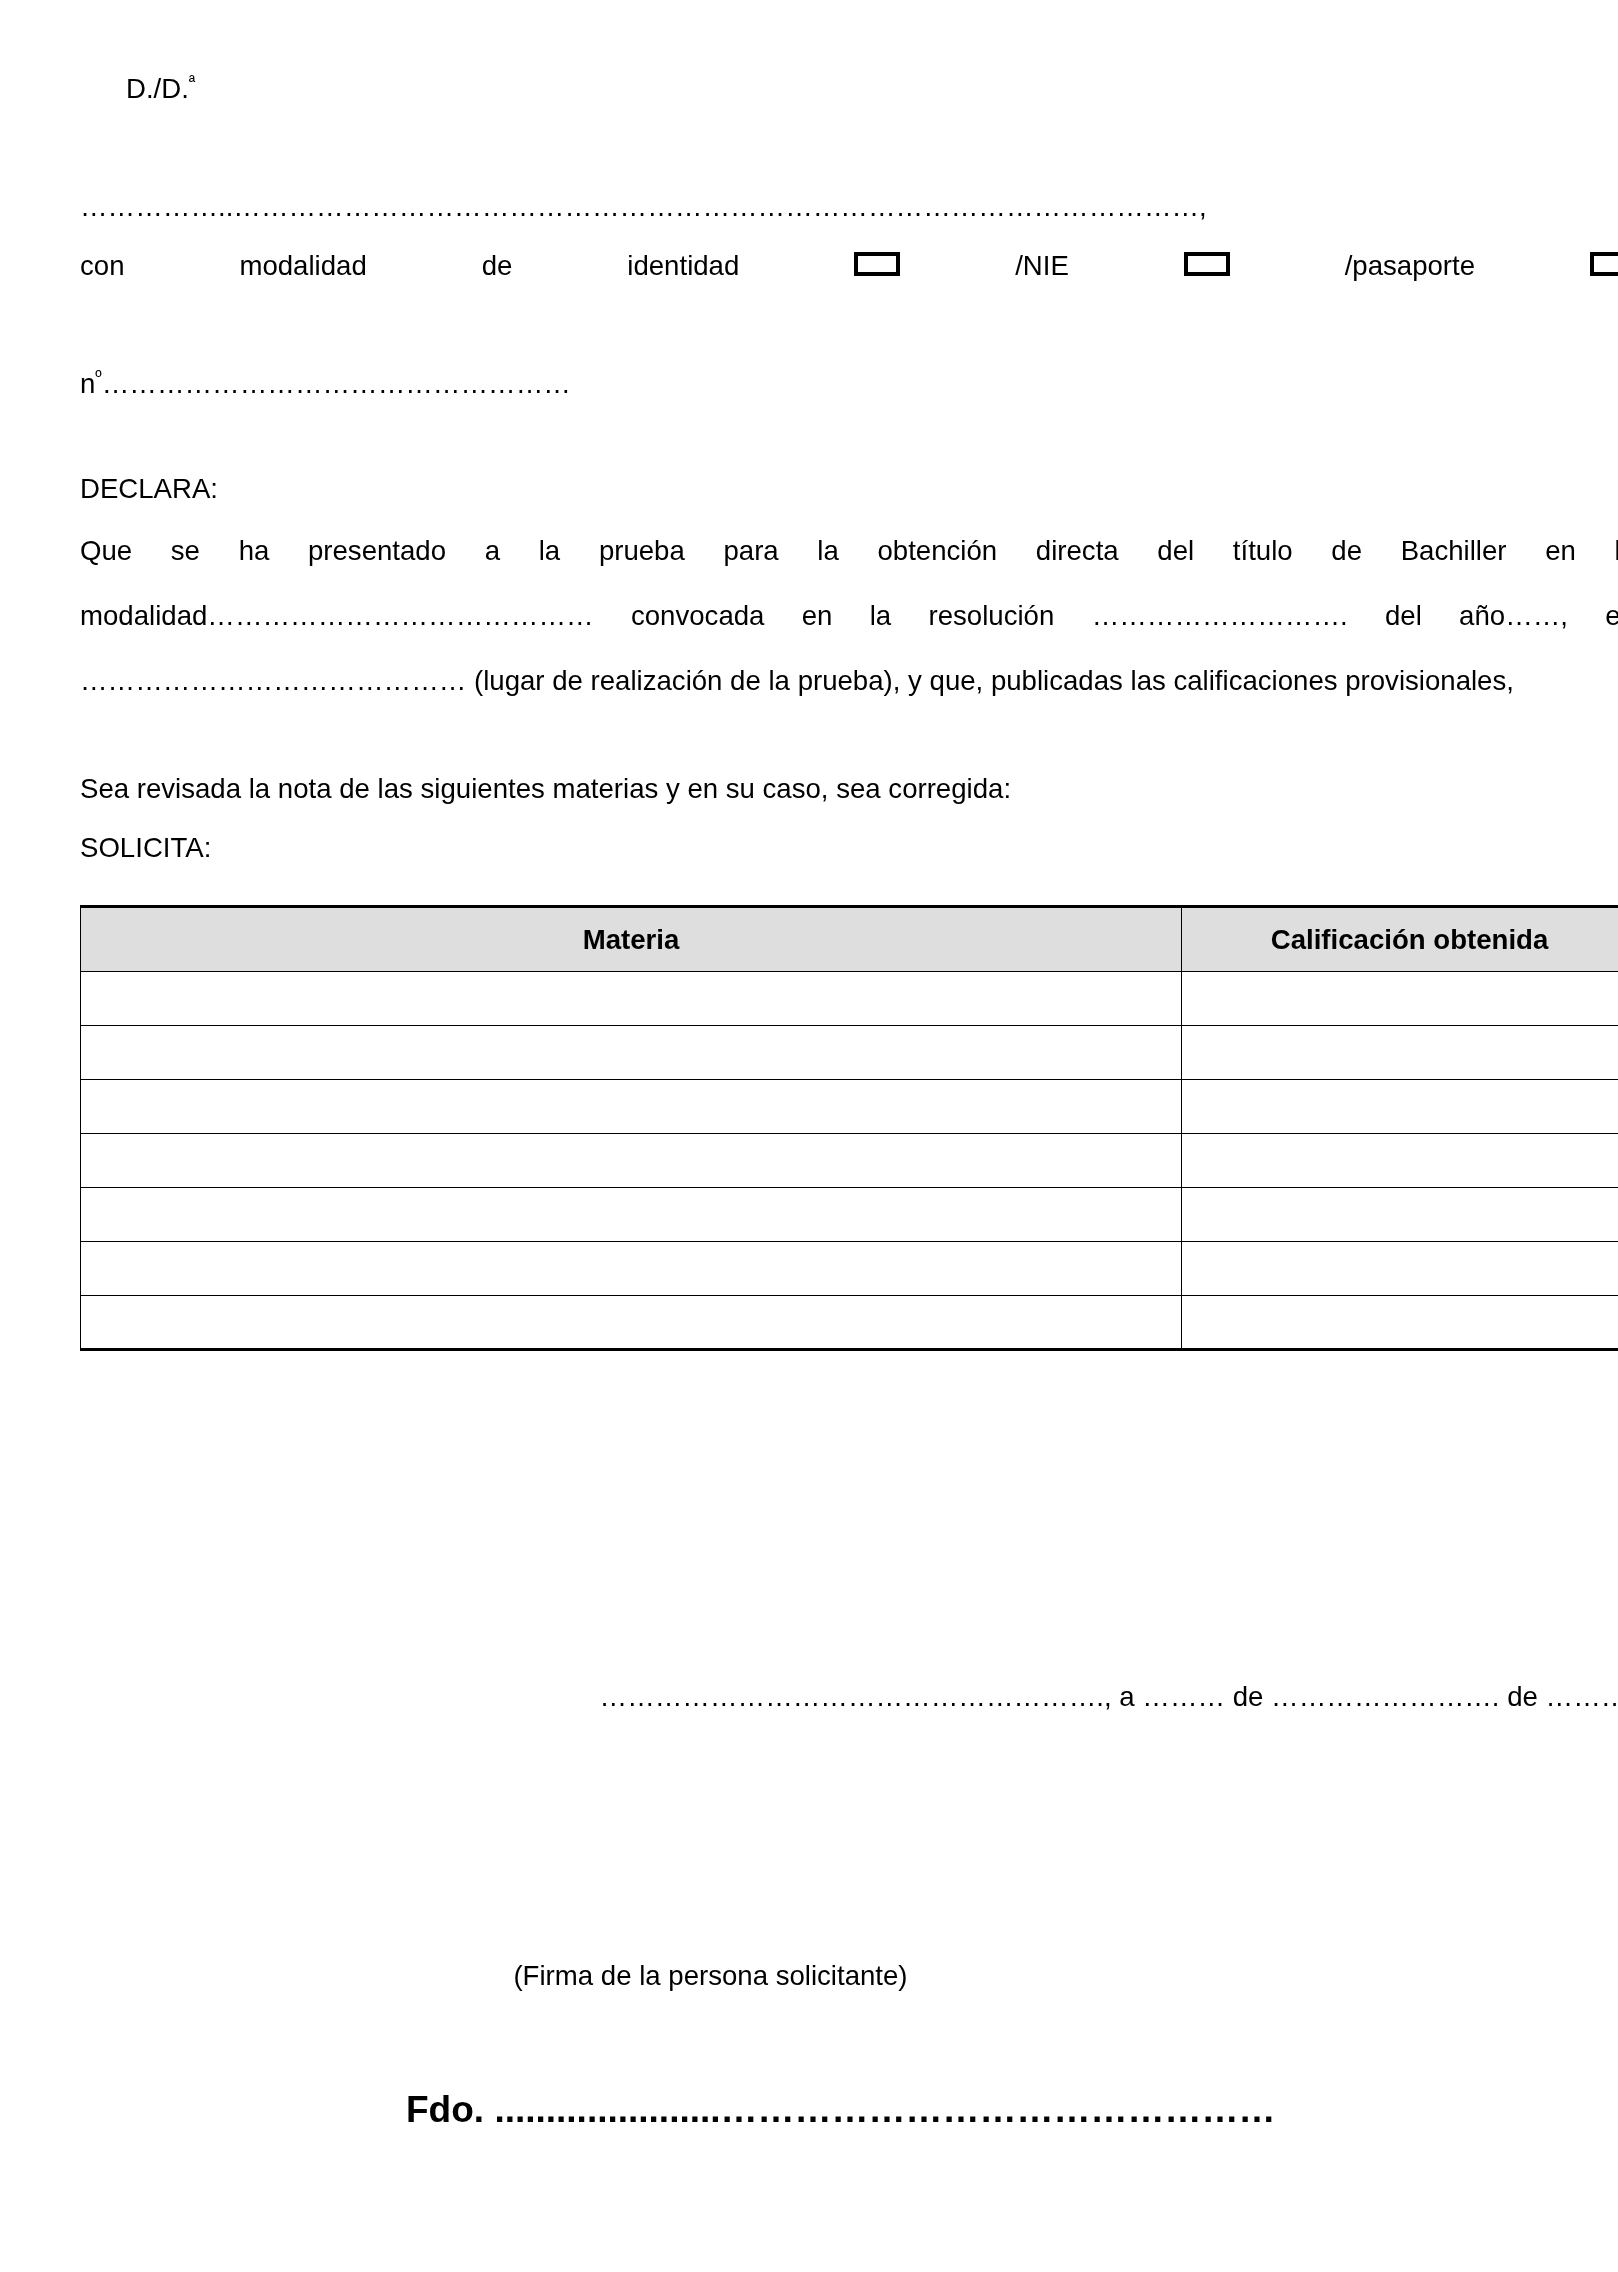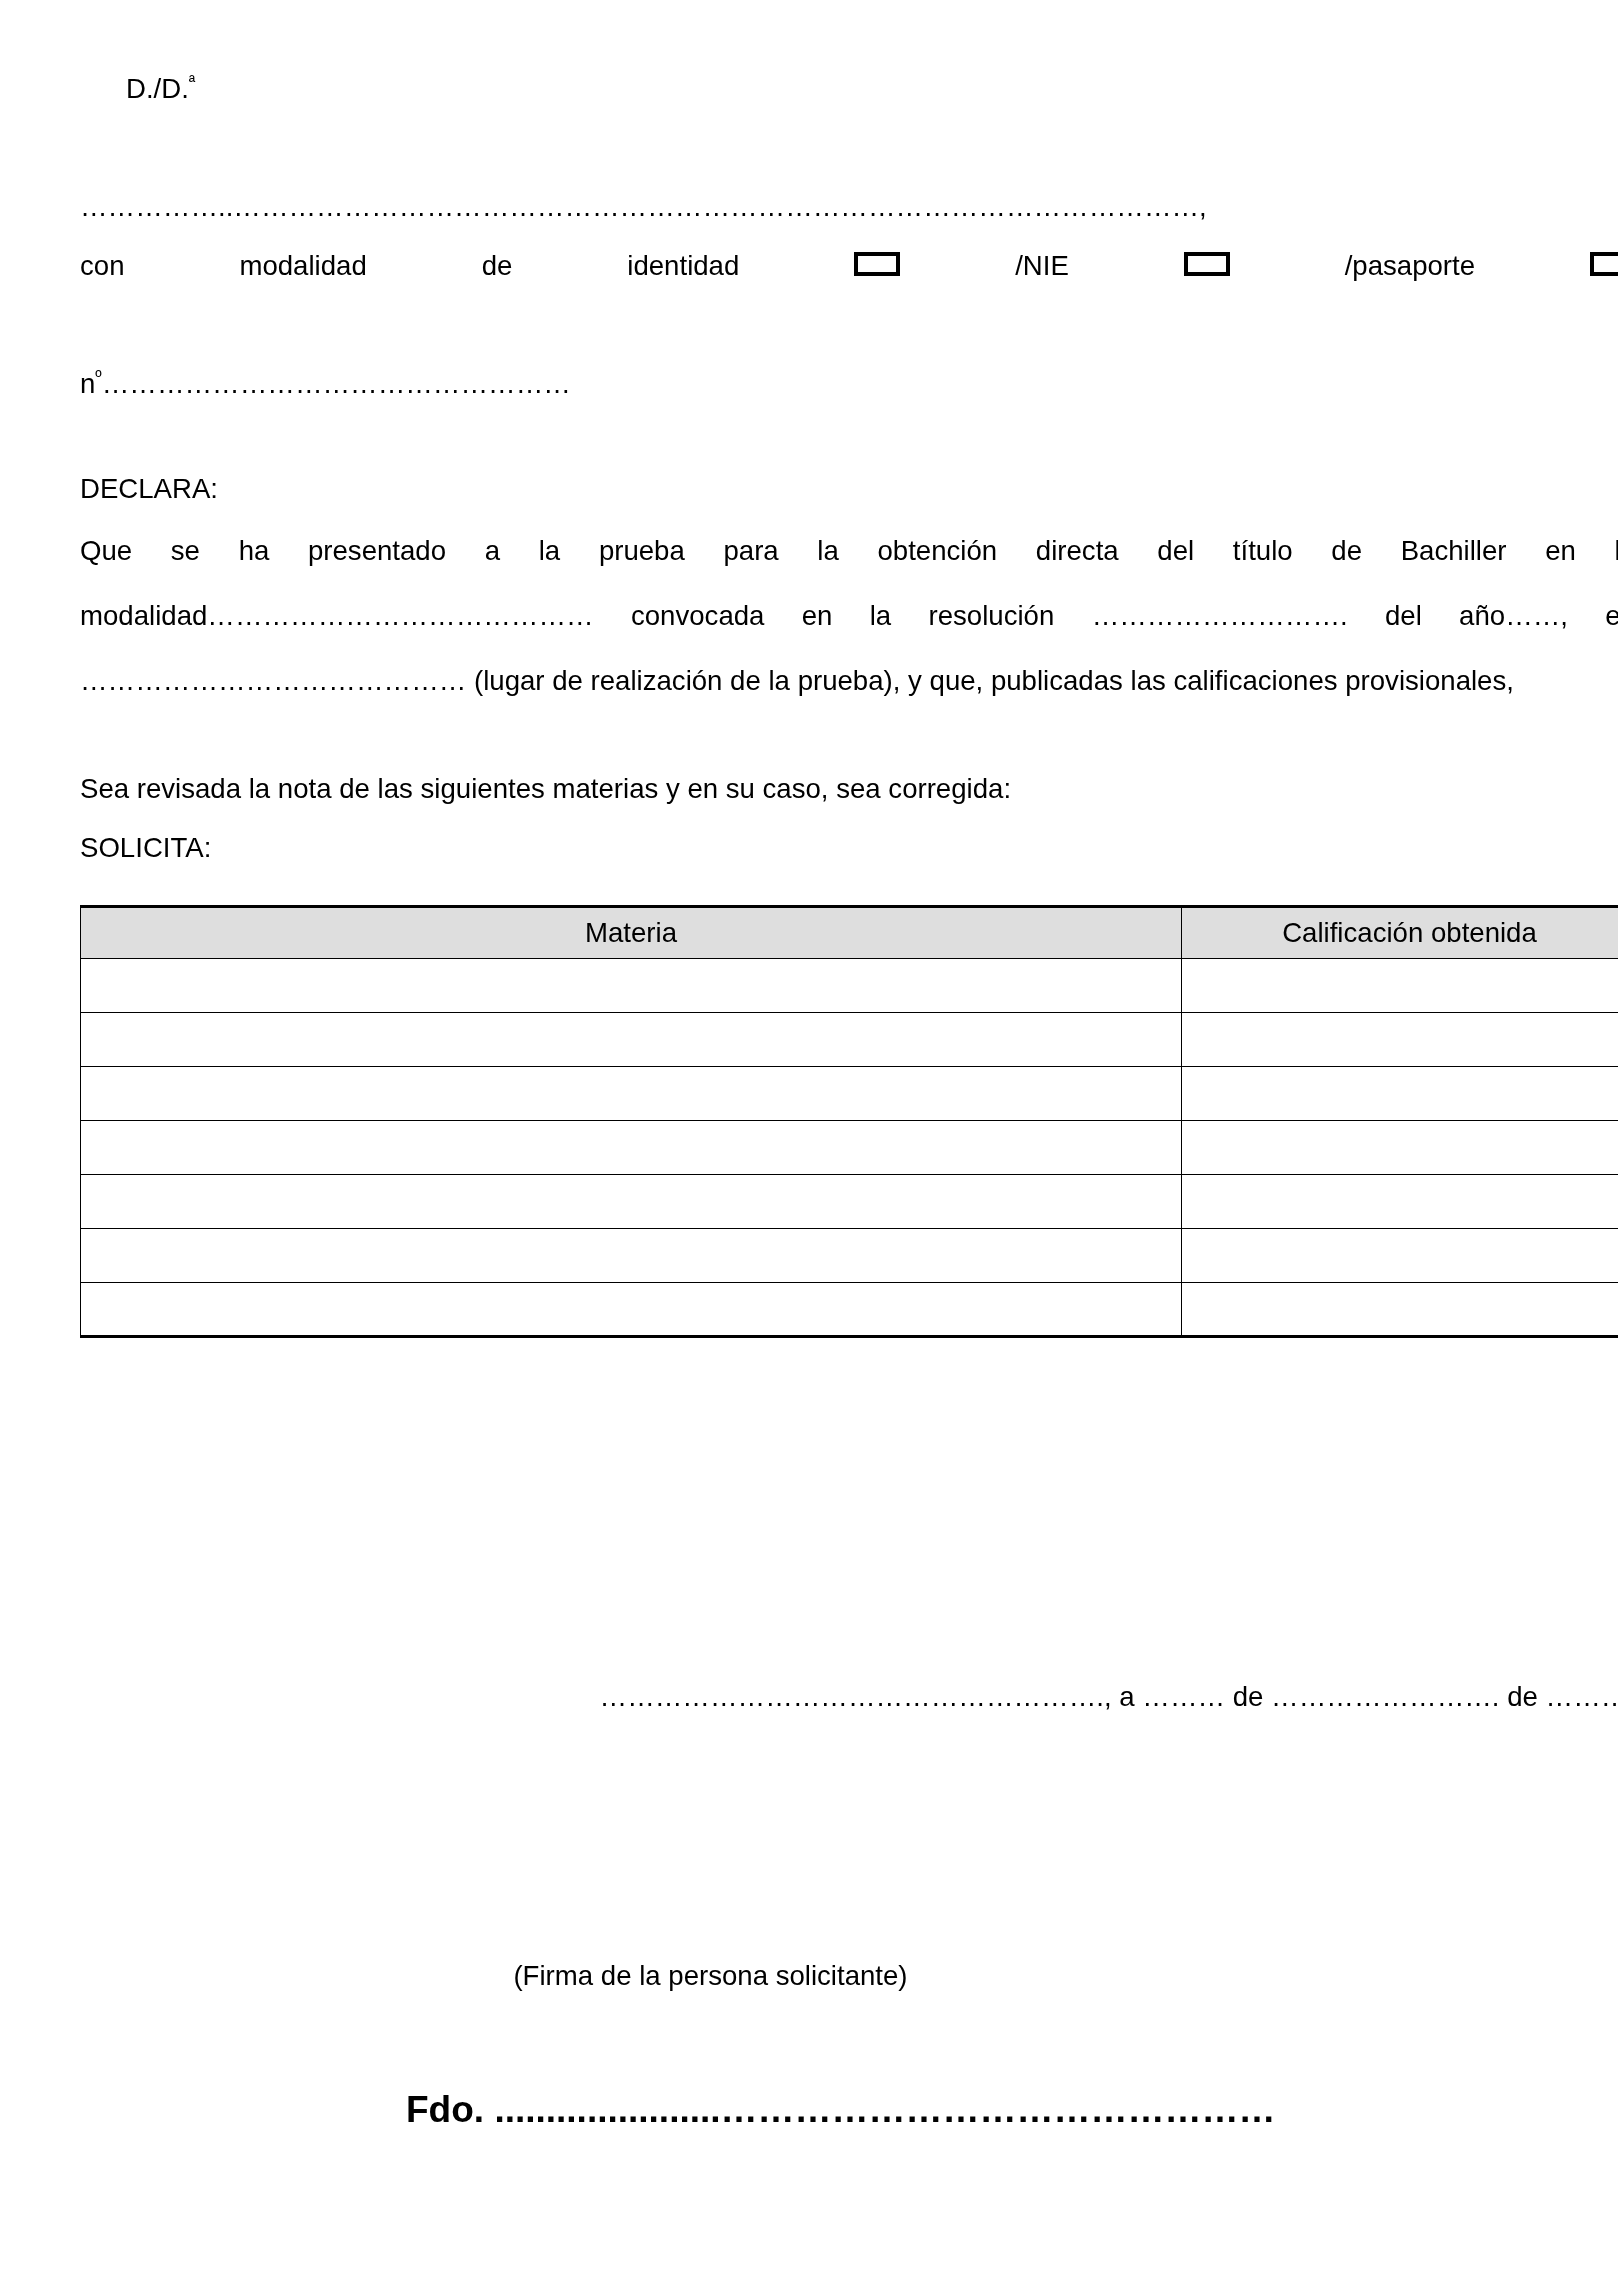--- a/index.html
+++ b/index.html
@@ -88,23 +88,23 @@
     width: 1556px;
     table-layout: fixed;
   }
   table.rev col.c1 { width: 1101px; }
   table.rev col.c2 { width: 456px; }
 
   table.rev th {
     background: #dedede;
     border: 1.7px solid #000;
     border-top-width: 3.3px;
-    height: 52px;
-    font-size: 27.6px;
-    font-weight: normal;
+    height: 65px;
+    font-size: 27.6px;
+    font-weight: bold;
     text-align: center;
     vertical-align: middle;
     padding: 0 3px;
   }
   table.rev td {
     border: 1.7px solid #000;
     height: 54px;
     padding: 0 6.7px;
     background: #ffffff;
   }

